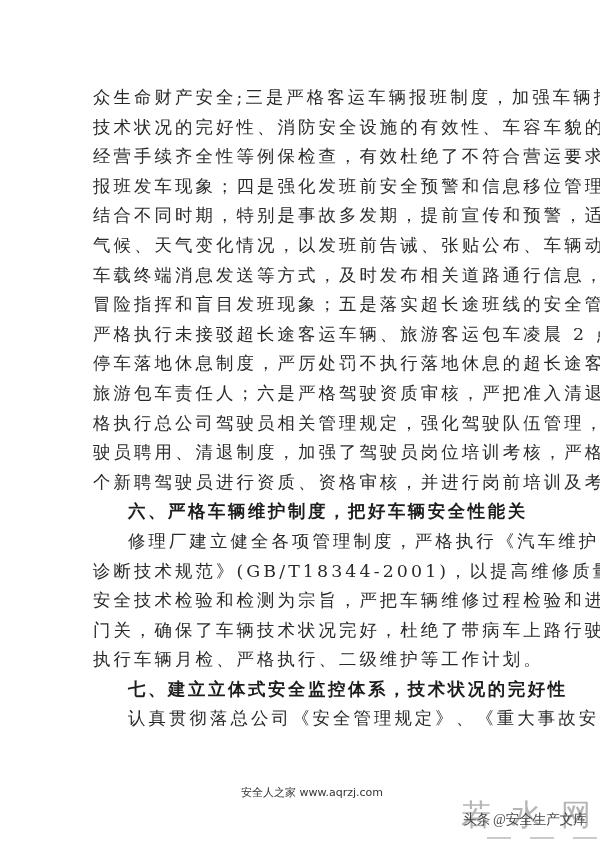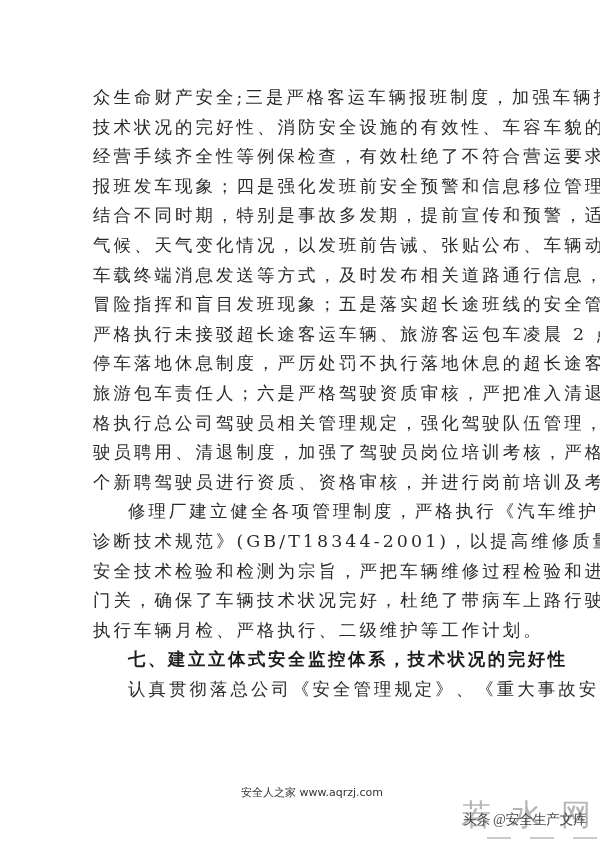--- a/index.html
+++ b/index.html
@@ -103,20 +103,21 @@
   <div class="line">气候、天气变化情况，以发班前告诫、张贴公布、车辆动态监控</div>
   <div class="line">车载终端消息发送等方式，及时发布相关道路通行信息，杜绝了</div>
   <div class="line">冒险指挥和盲目发班现象；五是落实超长途班线的安全管理规定，</div>
   <div class="line">严格执行未接驳超长途客运车辆、旅游客运包车凌晨 2 点至 5 点</div>
   <div class="line">停车落地休息制度，严厉处罚不执行落地休息的超长途客运班车、</div>
   <div class="line">旅游包车责任人；六是严格驾驶资质审核，严把准入清退关。严</div>
   <div class="line">格执行总公司驾驶员相关管理规定，强化驾驶队伍管理，坚持驾</div>
   <div class="line">驶员聘用、清退制度，加强了驾驶员岗位培训考核，严格对每一</div>
   <div class="line">个新聘驾驶员进行资质、资格审核，并进行岗前培训及考试。</div>
 
+  <div class="line heading">六、严格车辆维护制度，把好车辆安全性能关</div>
   <div class="line indent">修理厂建立健全各项管理制度，严格执行《汽车维护、检测、</div>
   <div class="line">诊断技术规范》(GB/T18344-2001)，以提高维修质量，加强车辆</div>
   <div class="line">安全技术检验和检测为宗旨，严把车辆维修过程检验和进、出厂</div>
   <div class="line">门关，确保了车辆技术状况完好，杜绝了带病车上路行驶；认真</div>
   <div class="line">执行车辆月检、严格执行、二级维护等工作计划。</div>
 
   <div class="line heading">七、建立立体式安全监控体系，技术状况的完好性</div>
   <div class="line indent">认真贯彻落总公司《安全管理规定》、《重大事故安全考核</div>
 </div>
 

